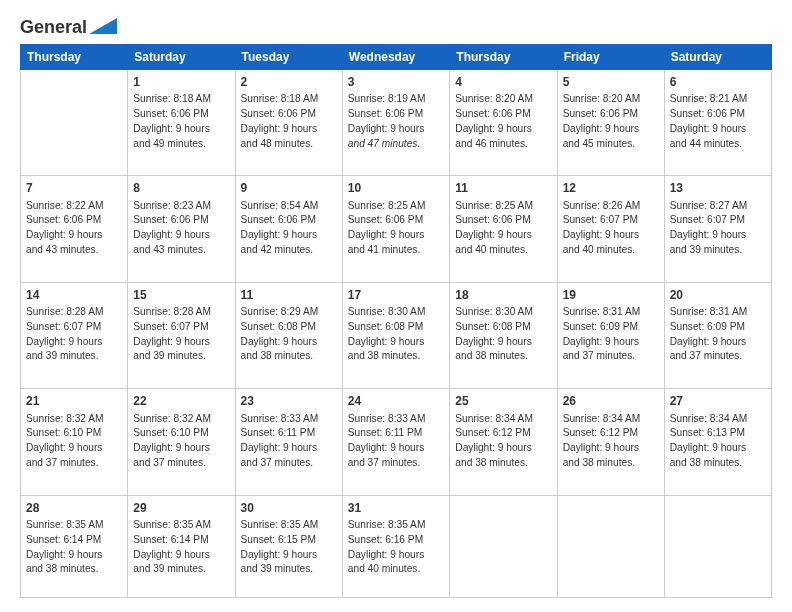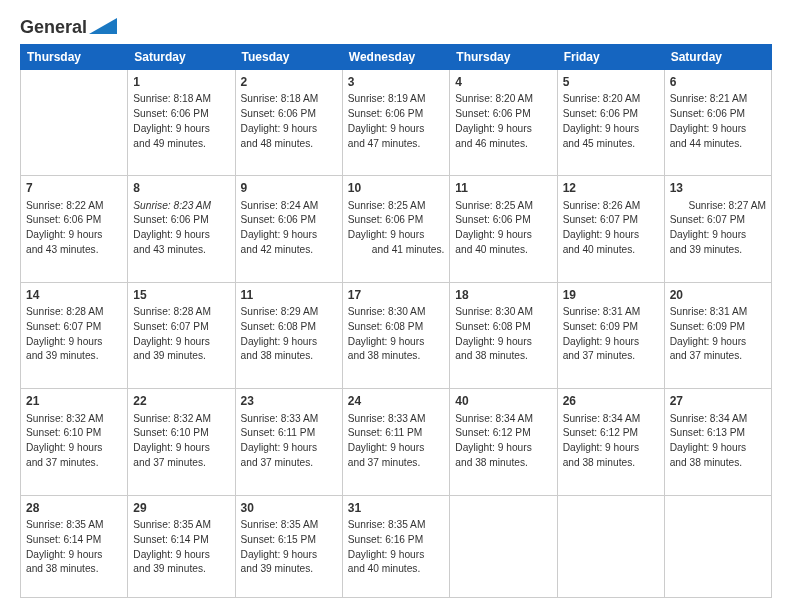--- a/index.html
+++ b/index.html
@@ -133,21 +133,21 @@
             <span style="display: block;">Sunrise: 8:18 AM</span>
             <span style="display: block;">Sunset: 6:06 PM</span>
             <span style="display: block;">Daylight: 9 hours</span>
             <span style="display: block;">and 48 minutes.</span>
           </td>
           <td>
             <span class="day-num">3</span>
             <span style="display: block;">Sunrise: 8:19 AM</span>
             <span style="display: block;">Sunset: 6:06 PM</span>
             <span style="display: block;">Daylight: 9 hours</span>
-            <span style="display: block;">and 47 minutes.</span>
+            <span style="display: block; font-style: italic;">and 47 minutes.</span>
           </td>
           <td>
             <span class="day-num">4</span>
             <span style="display: block;">Sunrise: 8:20 AM</span>
             <span style="display: block;">Sunset: 6:06 PM</span>
             <span style="display: block;">Daylight: 9 hours</span>
             <span style="display: block;">and 46 minutes.</span>
           </td>
           <td>
             <span class="day-num">5</span>
@@ -167,56 +167,56 @@
         <tr>
           <td>
             <span class="day-num">7</span>
             <span style="display: block;">Sunrise: 8:22 AM</span>
             <span style="display: block;">Sunset: 6:06 PM</span>
             <span style="display: block;">Daylight: 9 hours</span>
             <span style="display: block;">and 43 minutes.</span>
           </td>
           <td>
             <span class="day-num">8</span>
-            <span style="display: block; font-style: italic;">Sunrise: 8:23 AM</span>
+            <span style="display: block;">Sunrise: 8:23 AM</span>
             <span style="display: block;">Sunset: 6:06 PM</span>
             <span style="display: block;">Daylight: 9 hours</span>
             <span style="display: block;">and 43 minutes.</span>
           </td>
           <td>
             <span class="day-num">9</span>
-            <span style="display: block;">Sunrise: 8:24 AM</span>
+            <span style="display: block;">Sunrise: 8:54 AM</span>
             <span style="display: block;">Sunset: 6:06 PM</span>
             <span style="display: block;">Daylight: 9 hours</span>
             <span style="display: block;">and 42 minutes.</span>
           </td>
           <td>
             <span class="day-num">10</span>
             <span style="display: block;">Sunrise: 8:25 AM</span>
             <span style="display: block;">Sunset: 6:06 PM</span>
             <span style="display: block;">Daylight: 9 hours</span>
-            <span style="display: block; text-align: right;">and 41 minutes.</span>
+            <span style="display: block;">and 41 minutes.</span>
           </td>
           <td>
             <span class="day-num">11</span>
             <span style="display: block;">Sunrise: 8:25 AM</span>
             <span style="display: block;">Sunset: 6:06 PM</span>
             <span style="display: block;">Daylight: 9 hours</span>
             <span style="display: block;">and 40 minutes.</span>
           </td>
           <td>
             <span class="day-num">12</span>
             <span style="display: block;">Sunrise: 8:26 AM</span>
             <span style="display: block;">Sunset: 6:07 PM</span>
             <span style="display: block;">Daylight: 9 hours</span>
             <span style="display: block;">and 40 minutes.</span>
           </td>
           <td>
             <span class="day-num">13</span>
-            <span style="display: block; text-align: right;">Sunrise: 8:27 AM</span>
+            <span style="display: block;">Sunrise: 8:27 AM</span>
             <span style="display: block;">Sunset: 6:07 PM</span>
             <span style="display: block;">Daylight: 9 hours</span>
             <span style="display: block;">and 39 minutes.</span>
           </td>
         </tr>
         <tr>
           <td>
             <span class="day-num">14</span>
             <span style="display: block;">Sunrise: 8:28 AM</span>
             <span style="display: block;">Sunset: 6:07 PM</span>
@@ -289,21 +289,21 @@
             <span style="display: block;">and 37 minutes.</span>
           </td>
           <td>
             <span class="day-num">24</span>
             <span style="display: block;">Sunrise: 8:33 AM</span>
             <span style="display: block;">Sunset: 6:11 PM</span>
             <span style="display: block;">Daylight: 9 hours</span>
             <span style="display: block;">and 37 minutes.</span>
           </td>
           <td>
-            <span class="day-num">40</span>
+            <span class="day-num">25</span>
             <span style="display: block;">Sunrise: 8:34 AM</span>
             <span style="display: block;">Sunset: 6:12 PM</span>
             <span style="display: block;">Daylight: 9 hours</span>
             <span style="display: block;">and 38 minutes.</span>
           </td>
           <td>
             <span class="day-num">26</span>
             <span style="display: block;">Sunrise: 8:34 AM</span>
             <span style="display: block;">Sunset: 6:12 PM</span>
             <span style="display: block;">Daylight: 9 hours</span>

